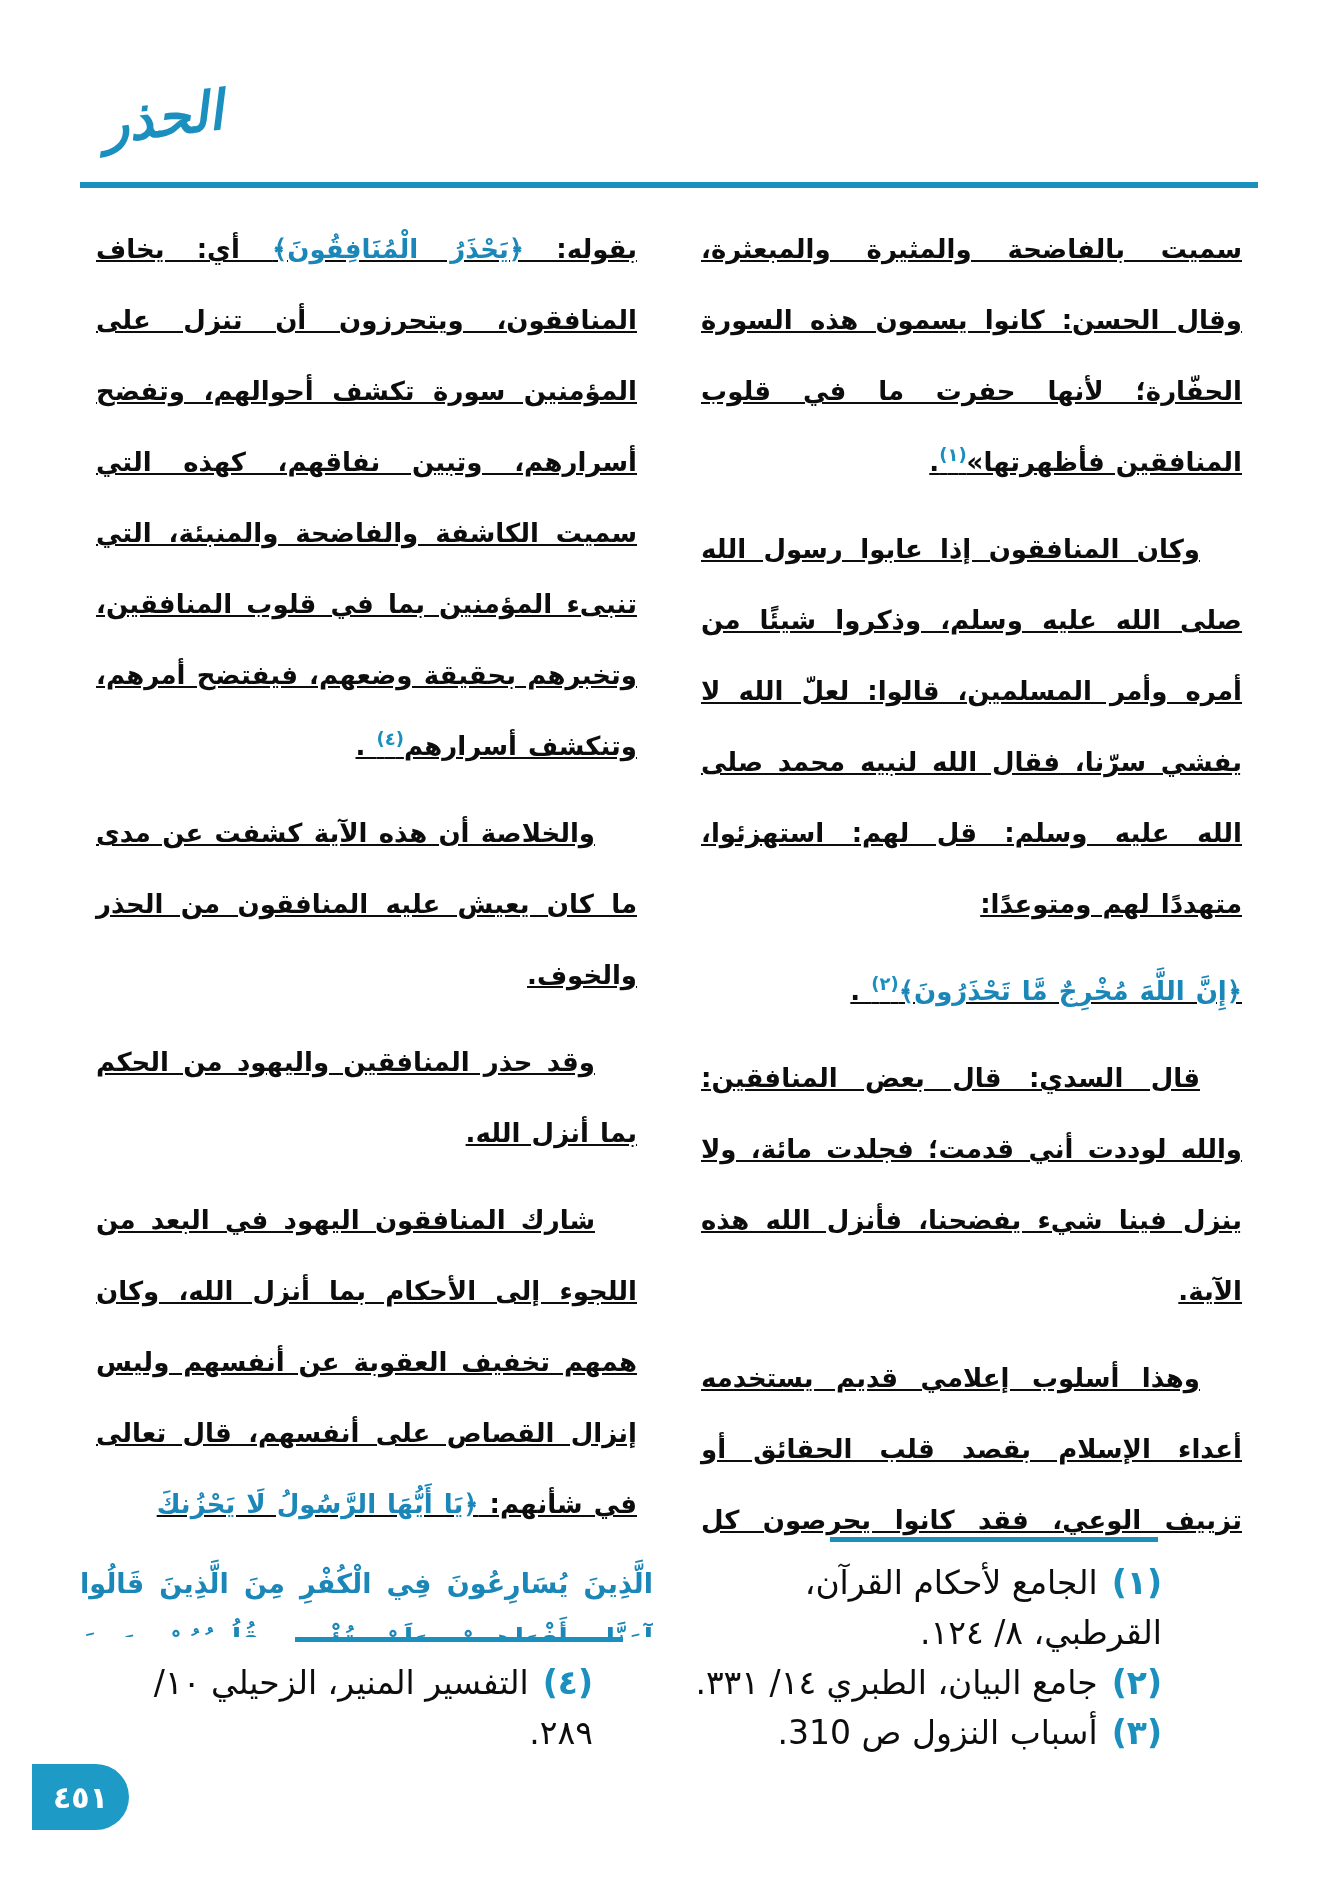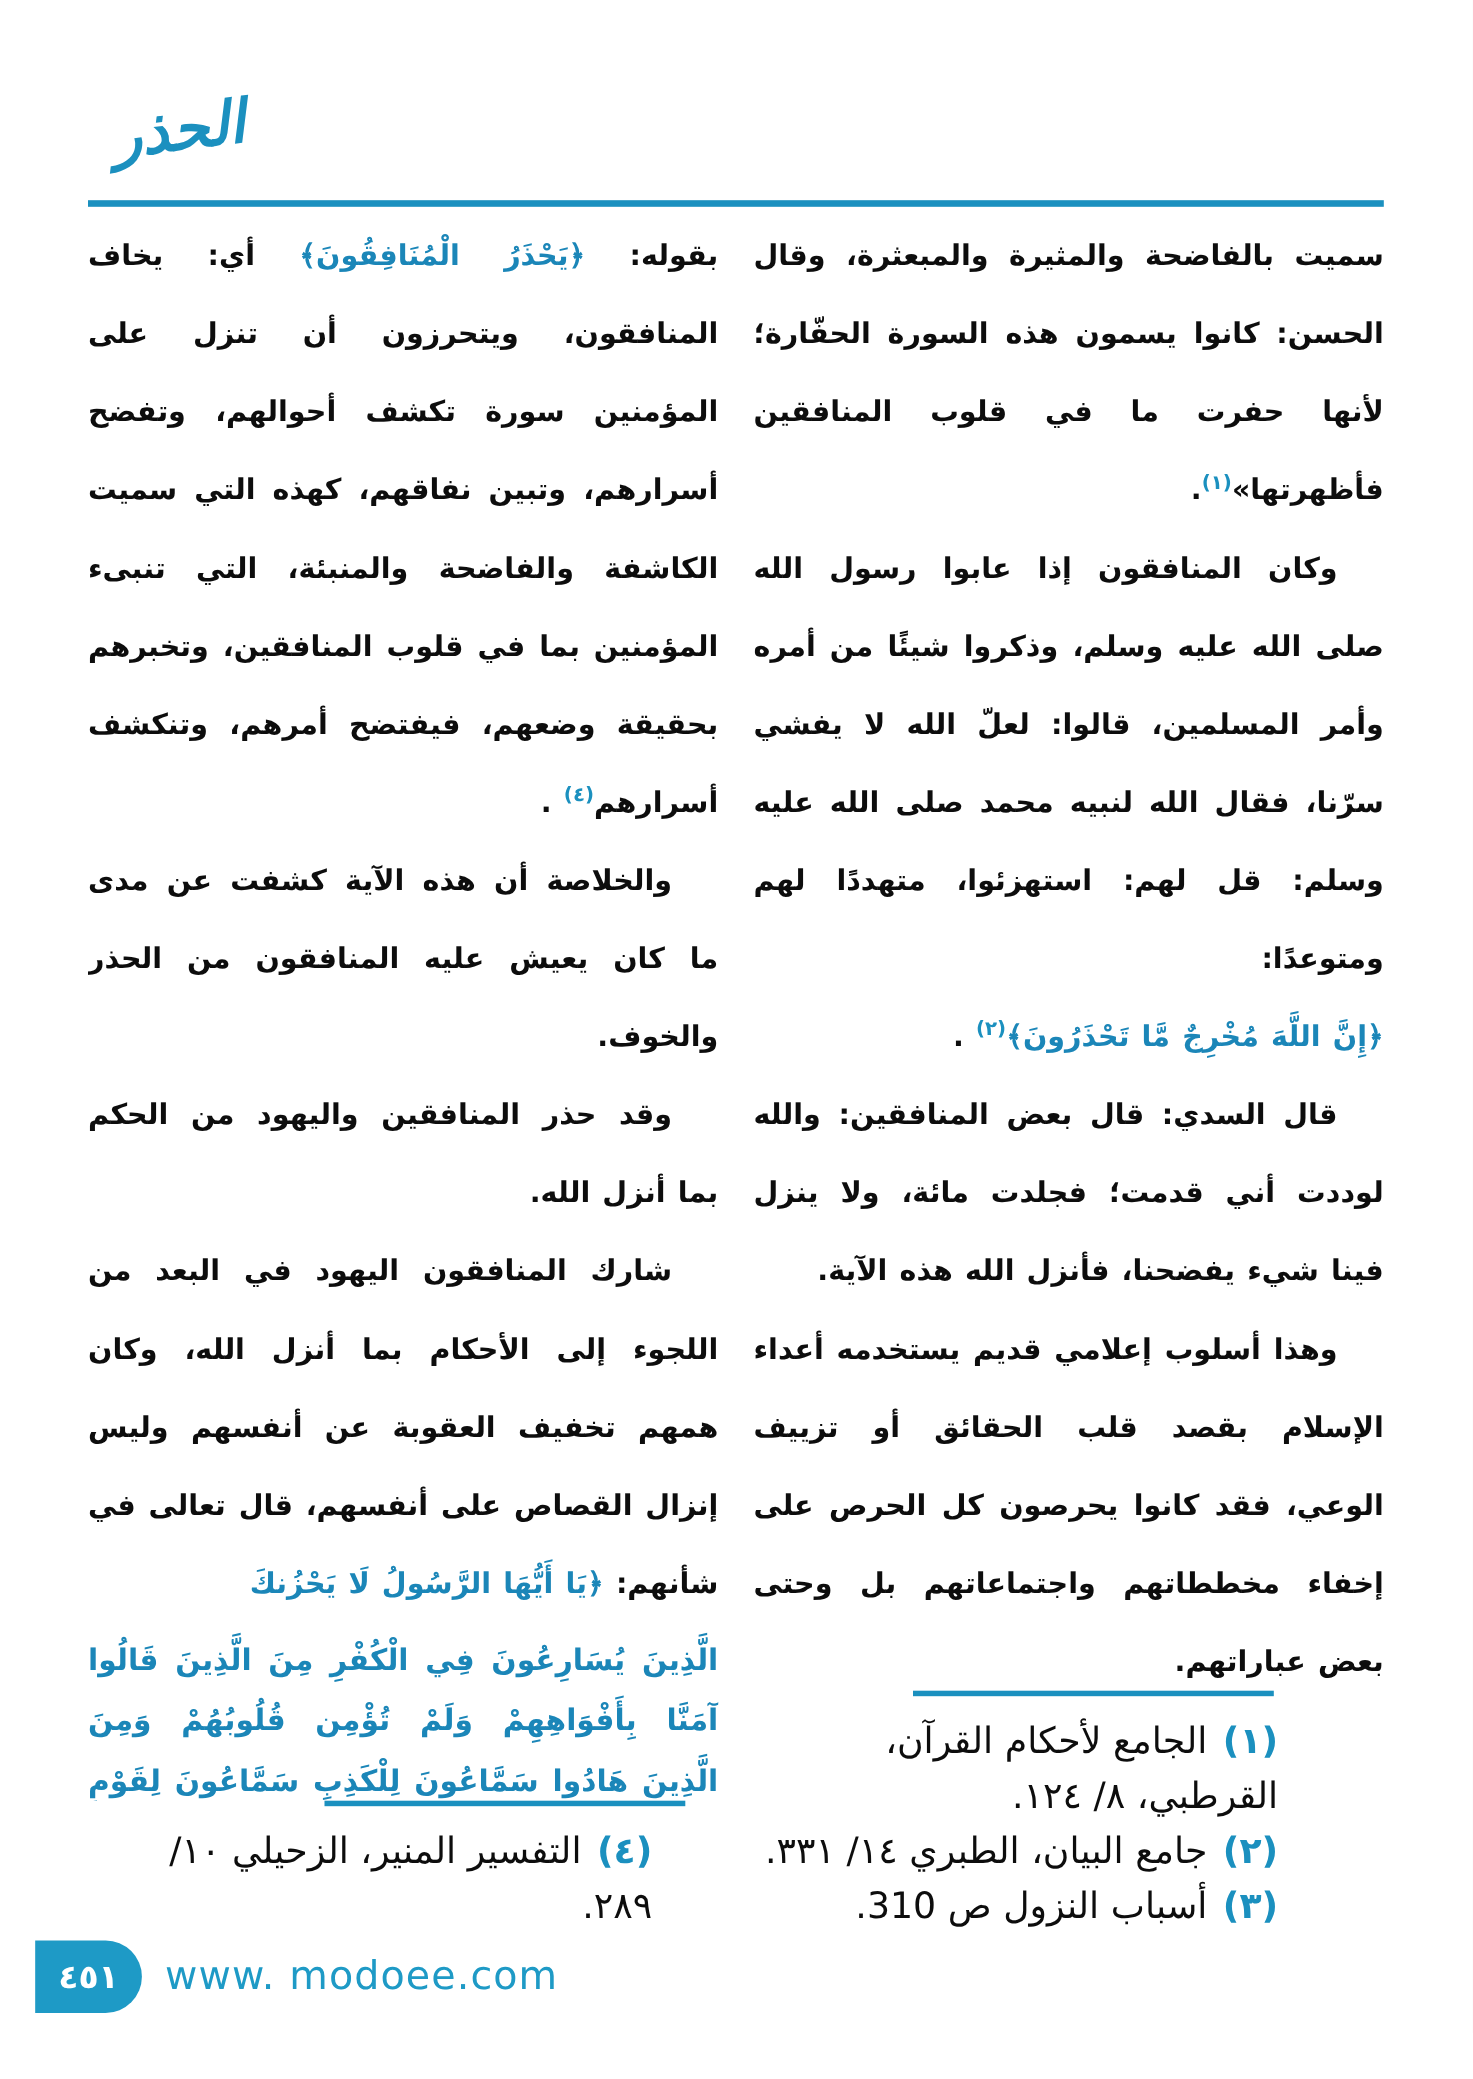--- a/index.html
+++ b/index.html
@@ -39,26 +39,27 @@
     gap: 32px;
   }
   .col {
     width: 573px;
     display: flex;
     flex-direction: column;
     overflow: hidden;
   }
   .col-body { flex: 1 1 auto; overflow: hidden; }
   .para {
-    margin: 0;
+    margin: 16px;
     text-align: justify;
     font-size: 26px;
     font-weight: 700;
     line-height: 71px;
     word-spacing: 2px;
+    text-decoration: underline;
   }
   .para.indent { text-indent: 42px; }
   .quran {
     color: #1b86b8;
     font-weight: 700;
   }
   .verse-line { text-align: right; }
   .quran-block {
     margin: 6px 0 0 0;
     text-align: justify;
@@ -157,15 +158,14 @@
         <div class="fn-rule left-col"></div>
         <div class="footnote"><span class="fn-marker">(٤)</span><span class="fn-text">التفسير المنير، الزحيلي ١٠/ ٢٨٩.</span></div>
       </div>
     </section>
 
   </div>
 
   <div class="page-badge">
       <span>٤٥١</span>
     </div>
-  <div class="website">www. modoee.com</div>
 
 </div>
 
 </body></html>

